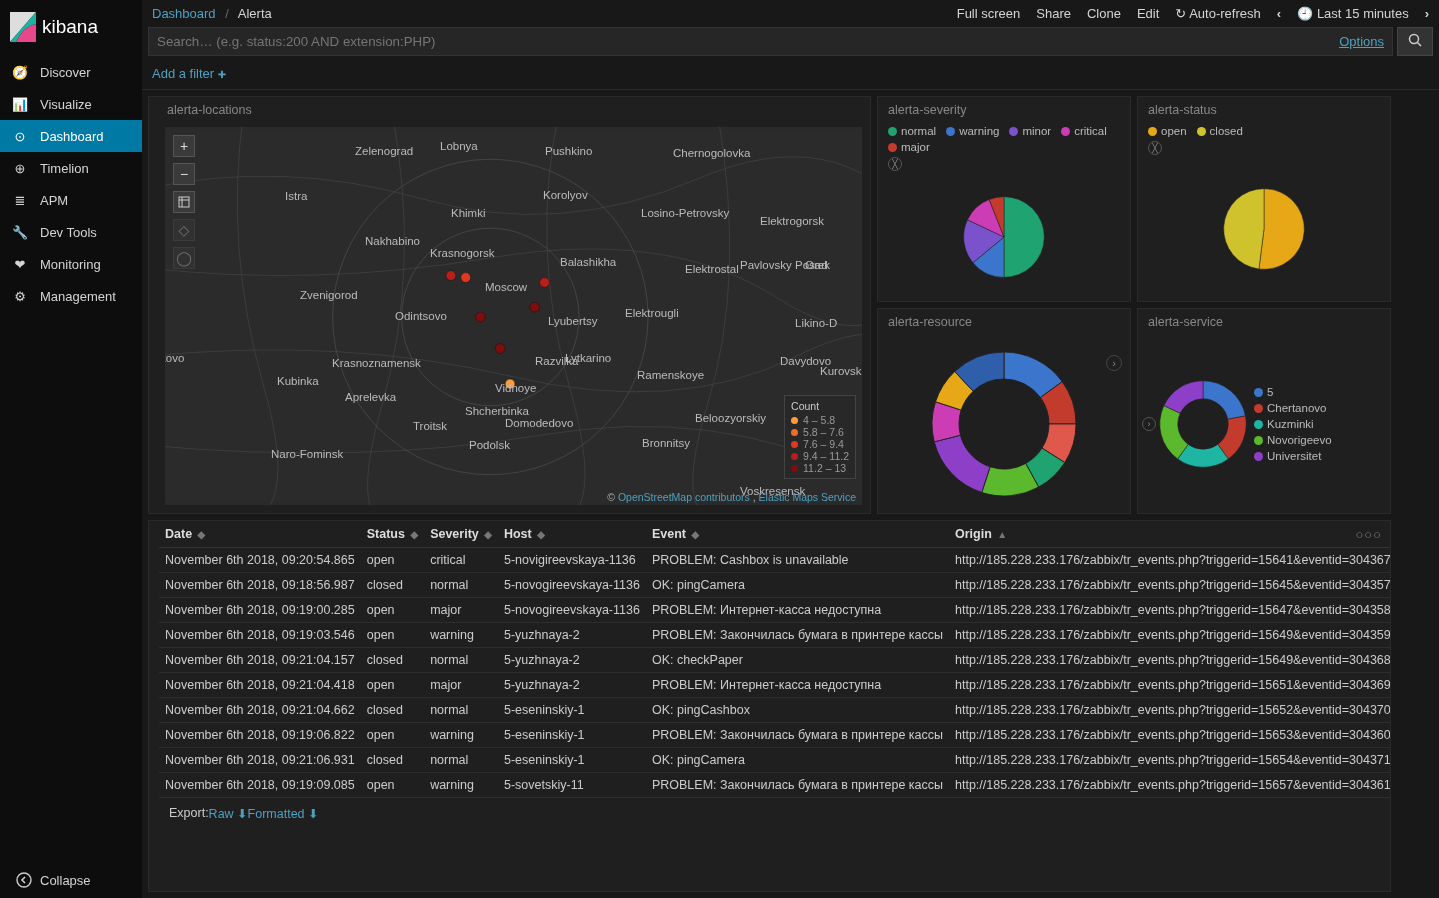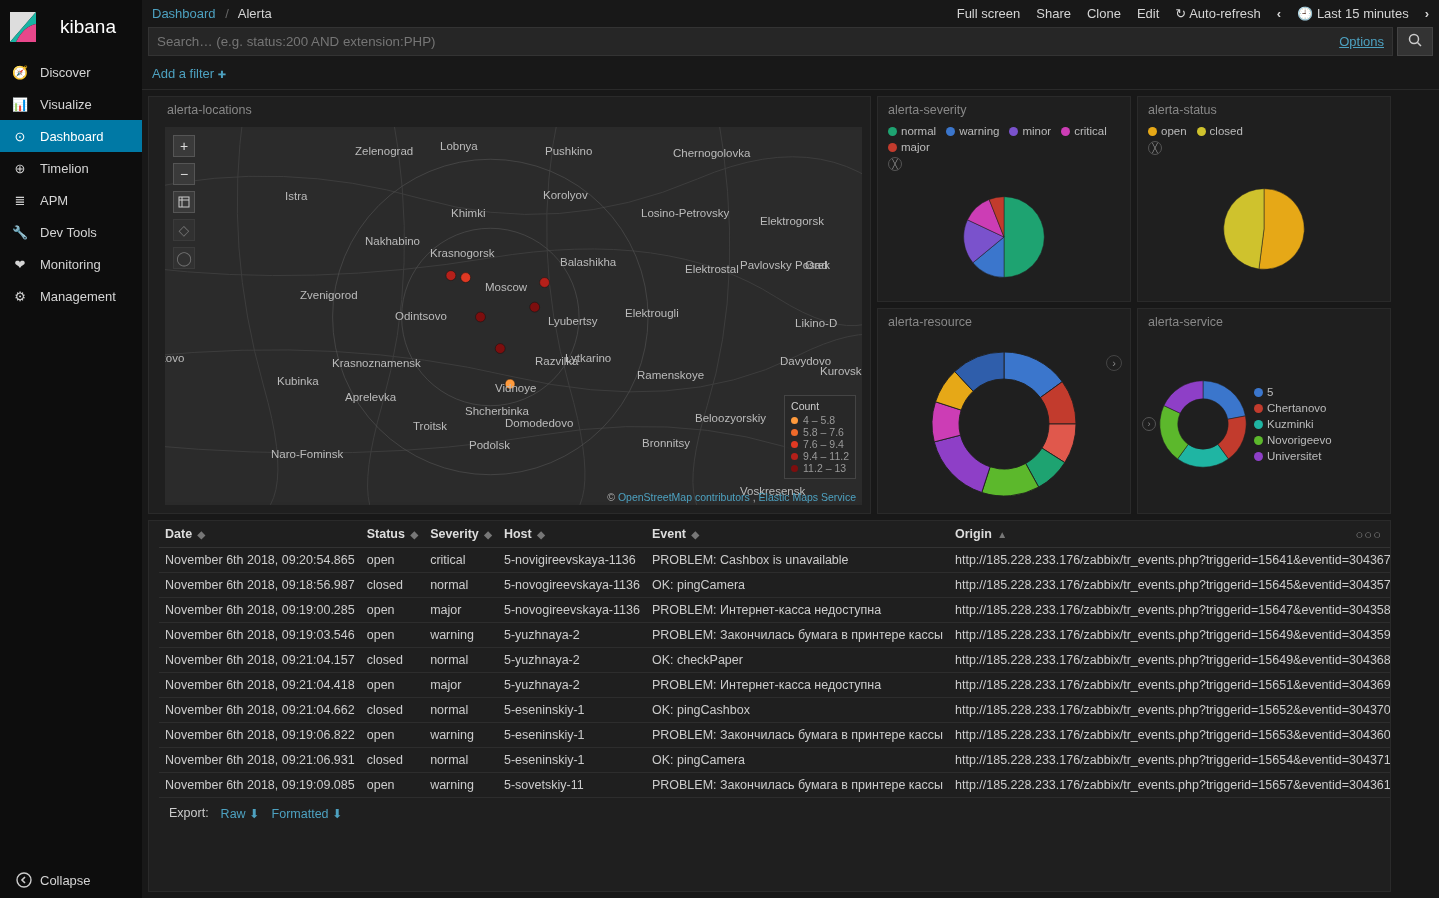--- a/index.html
+++ b/index.html
@@ -1,19 +1,19 @@
 <!DOCTYPE html>
 <html><head>
 <meta charset="utf-8">
 <style>
 * { margin: 0; padding: 0; box-sizing: border-box; font-family: -apple-system, BlinkMacSystemFont, "Segoe UI", Helvetica, Arial, sans-serif; }
 body { background: #1a1a1a; color: #d4d4d4; width: 1439px; height: 898px; overflow: hidden; font-size: 13px; }
 .app { display: flex; height: 100%; }
 .sidebar { width: 142px; background: #0d0d0d; display: flex; flex-direction: column; }
-.logo { display: flex; align-items: center; padding: 12px 10px 14px; gap: 24px; }
+.logo { display: flex; align-items: center; padding: 12px 10px 14px; gap: 6px; }
 .logo-k { width: 26px; height: 30px; position: relative; }
 .logo-text { color: #fff; font-size: 19px; font-weight: 400; }
 .nav { flex: 1; }
 .nav-item { display: flex; align-items: center; padding: 8px 12px; color: #d4d4d4; cursor: pointer; gap: 12px; }
 .nav-item.active { background: #0079a5; color: #fff; }
 .nav-icon { width: 16px; height: 16px; display:flex; align-items:center; justify-content:center; }
 .collapse { padding: 10px 16px; display: flex; align-items: center; gap: 8px; color: #d4d4d4; cursor: pointer; }
 .main { flex: 1; display: flex; flex-direction: column; background: #181818; }
 .topbar { display: flex; align-items: center; padding: 6px 10px; font-size: 13px; color: #d4d4d4; }
 .breadcrumb { flex: 1; }
@@ -47,21 +47,21 @@
 .lg { display:flex; align-items:center; gap:4px;}
 .lgdot { width:9px; height:9px; border-radius:50%; }
 .circ-arrow { width:14px; height:14px; border:1px solid #555; border-radius:50%; display:flex; align-items:center; justify-content:center; font-size:9px; color:#888; margin: 2px 10px; cursor:pointer;}
 .pie-holder { flex:1; display:flex; align-items:center; justify-content:center; }
 .donut-row { display:flex; align-items:center; flex:1; }
 .events-body { padding: 0 10px 4px; overflow:auto; }
 .ev-table { width:100%; border-collapse:collapse; font-size:12.5px; }
 .ev-table th { text-align:left; padding:6px 6px; color:#ddd; font-weight:600; border-bottom:1px solid #333; white-space:nowrap; }
 .ev-table td { padding:5px 6px; border-bottom:1px solid #2d2d2d; color:#ccc; white-space:nowrap; }
 .sort { color:#777; font-size:10px; margin-left:2px;}
-.export-row { padding: 8px 10px 2px; display:flex; gap:12px; font-size:12.5px; color:#ccc;}
+.export-row { padding: 8px 10px 2px; display:flex; font-size:12.5px; color:#ccc;}
 .export-row a { color:#4da1c0; text-decoration:none;}
 .panel-dots { position:absolute; top:6px; right:8px; color:#888; font-size:13px; cursor:pointer; letter-spacing:1px;}
 .arrow-nav { position:absolute; top: 46px; font-size:11px; color:#888; width:16px; height:16px; border:1px solid #444; border-radius:50%; display:flex; align-items:center; justify-content:center; cursor:pointer; }
 </style>
 </head>
 <body>
 
 <div class="app">
   <div class="sidebar">
     <div class="logo">

